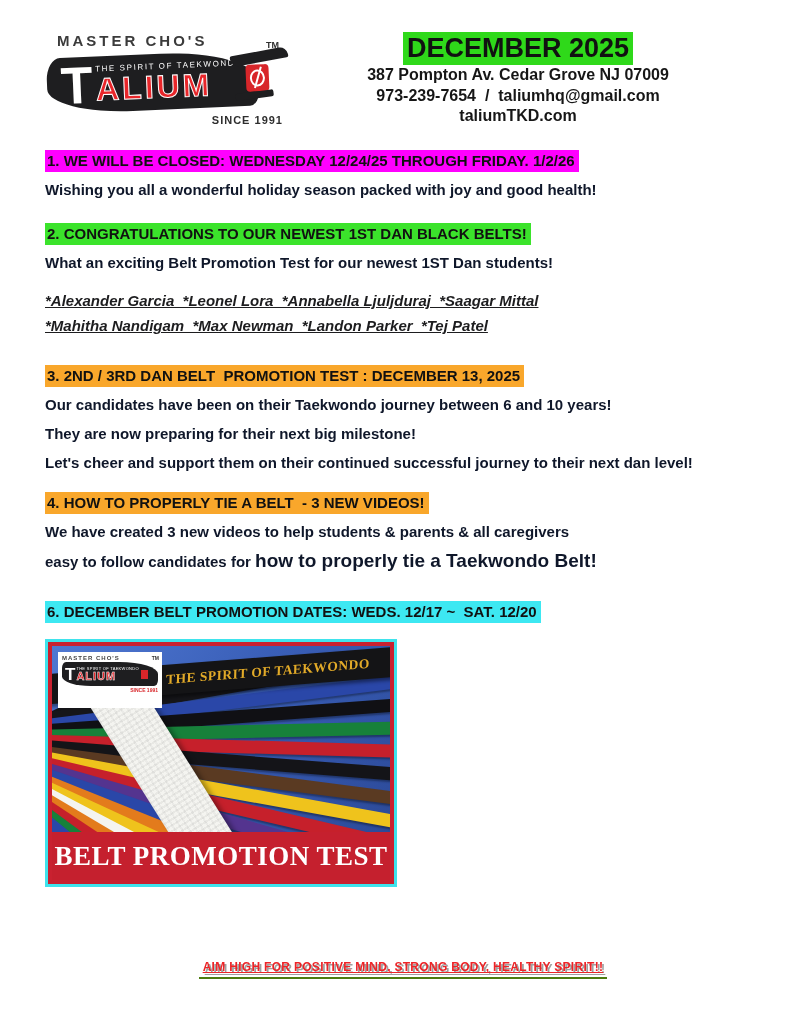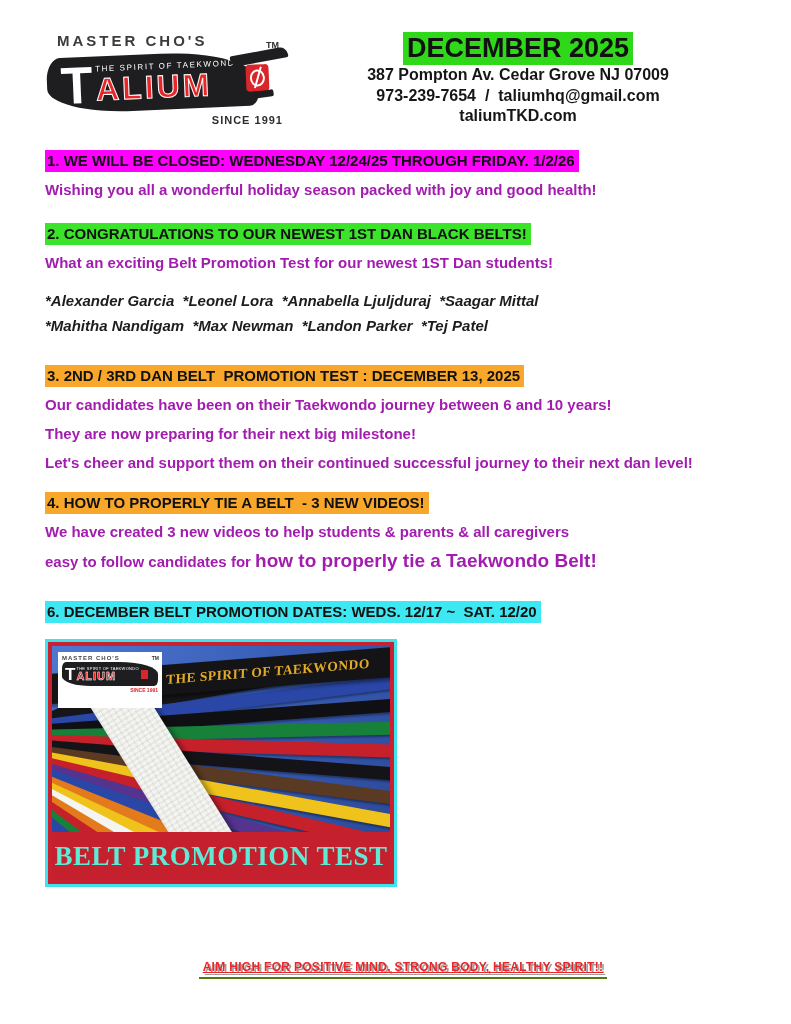--- a/index.html
+++ b/index.html
@@ -32,23 +32,23 @@
   .addr{font-size:16px;font-weight:bold;color:#161616;line-height:1.28;white-space:pre;}
 
   
   .sec{margin-top:22px;}
   .sec.first{margin-top:0;}
   .sec.mt-lg{margin-top:27px;}
   .sec.mt-md{margin-top:18px;}
   .sec.mt-xl{margin-top:28px;}
   .hl{display:inline-block;font-size:15px;font-weight:bold;color:#111;
       padding:2px 4px 2px 2px;white-space:pre;line-height:1.2;}
-  .body-line{margin:6px 0 0;font-size:15px;font-weight:bold;line-height:23px;white-space:pre;color:#a21caf;}
+  .body-line{margin:6px 0 0;font-size:15px;font-weight:bold;line-height:23px;white-space:pre;color:#0f172a;}
   .names{margin-top:14px;}
-  .names-line{margin:0;font-size:15px;font-weight:bold;font-style:italic;line-height:25px;white-space:pre;color:#1d1d1f;}
+  .names-line{margin:0;font-size:15px;font-weight:bold;font-style:italic;line-height:25px;white-space:pre;color:#1d1d1f;text-decoration:underline;}
   .big-text{font-size:19px;}
 
   
   .photo-frame{margin-top:16px;width:352px;border:3px solid #3fe3ec;box-sizing:border-box;}
   .photo-inner{border:4px solid #c92130;}
   .photo{position:relative;height:186px;overflow:hidden;
          background:linear-gradient(130deg,#4f78d2 0%,#3a5fb8 45%,#2c4a99 100%);}
   .coil{position:absolute;left:-45px;top:55px;width:170px;height:170px;border-radius:50%;z-index:0;
         background:repeating-radial-gradient(circle at 50% 50%,
           #15151a 0 12px,#c6202b 12px 20px,#efc31c 20px 27px,#e37b1c 27px 34px,
@@ -73,21 +73,21 @@
   .mini-tm{position:absolute;top:3px;right:3px;font-size:5px;font-weight:bold;color:#333;}
   .mini-brush{background:#1e1e20;height:24px;border-radius:4px 40% 4px 30%/6px 50% 6px 40%;
         display:flex;align-items:center;padding:0 3px;margin-top:1px;}
   .mini-t{color:#fff;font-weight:bold;font-size:17px;line-height:1;}
   .mini-col{display:flex;flex-direction:column;margin-left:1px;}
   .mini-tag{color:#fff;font-size:4px;letter-spacing:0.3px;white-space:pre;}
   .mini-brand{color:#e8262a;font-size:11px;font-weight:bold;letter-spacing:1px;line-height:1;-webkit-text-stroke:0.4px #fff;}
   .mini-seal{width:7px;height:9px;background:#d8262a;margin-left:2px;flex-shrink:0;}
   .mini-since{font-size:5px;color:#d8262a;text-align:right;font-weight:bold;margin-top:1px;}
   .photo-banner{height:48px;background:#c5202e;display:flex;align-items:center;justify-content:center;}
-  .banner-text{color:#5eead4;font-family:"Liberation Serif",serif;font-weight:bold;font-size:27px;
+  .banner-text{color:#ffffff;font-family:"Liberation Serif",serif;font-weight:bold;font-size:27px;
         letter-spacing:0.5px;white-space:pre;}
 
   
   .footer{margin-top:70px;text-align:center;}
   .motto{display:inline-block;font-size:12px;font-weight:bold;letter-spacing:0.3px;
          color:#ec2427;text-shadow:2px 2px 0 #a0a0a0;border-bottom:2px solid #4d7c0f;
          padding:0 4px 3px;white-space:pre;text-decoration:underline;}
 </style>
 </head>
 <body>

